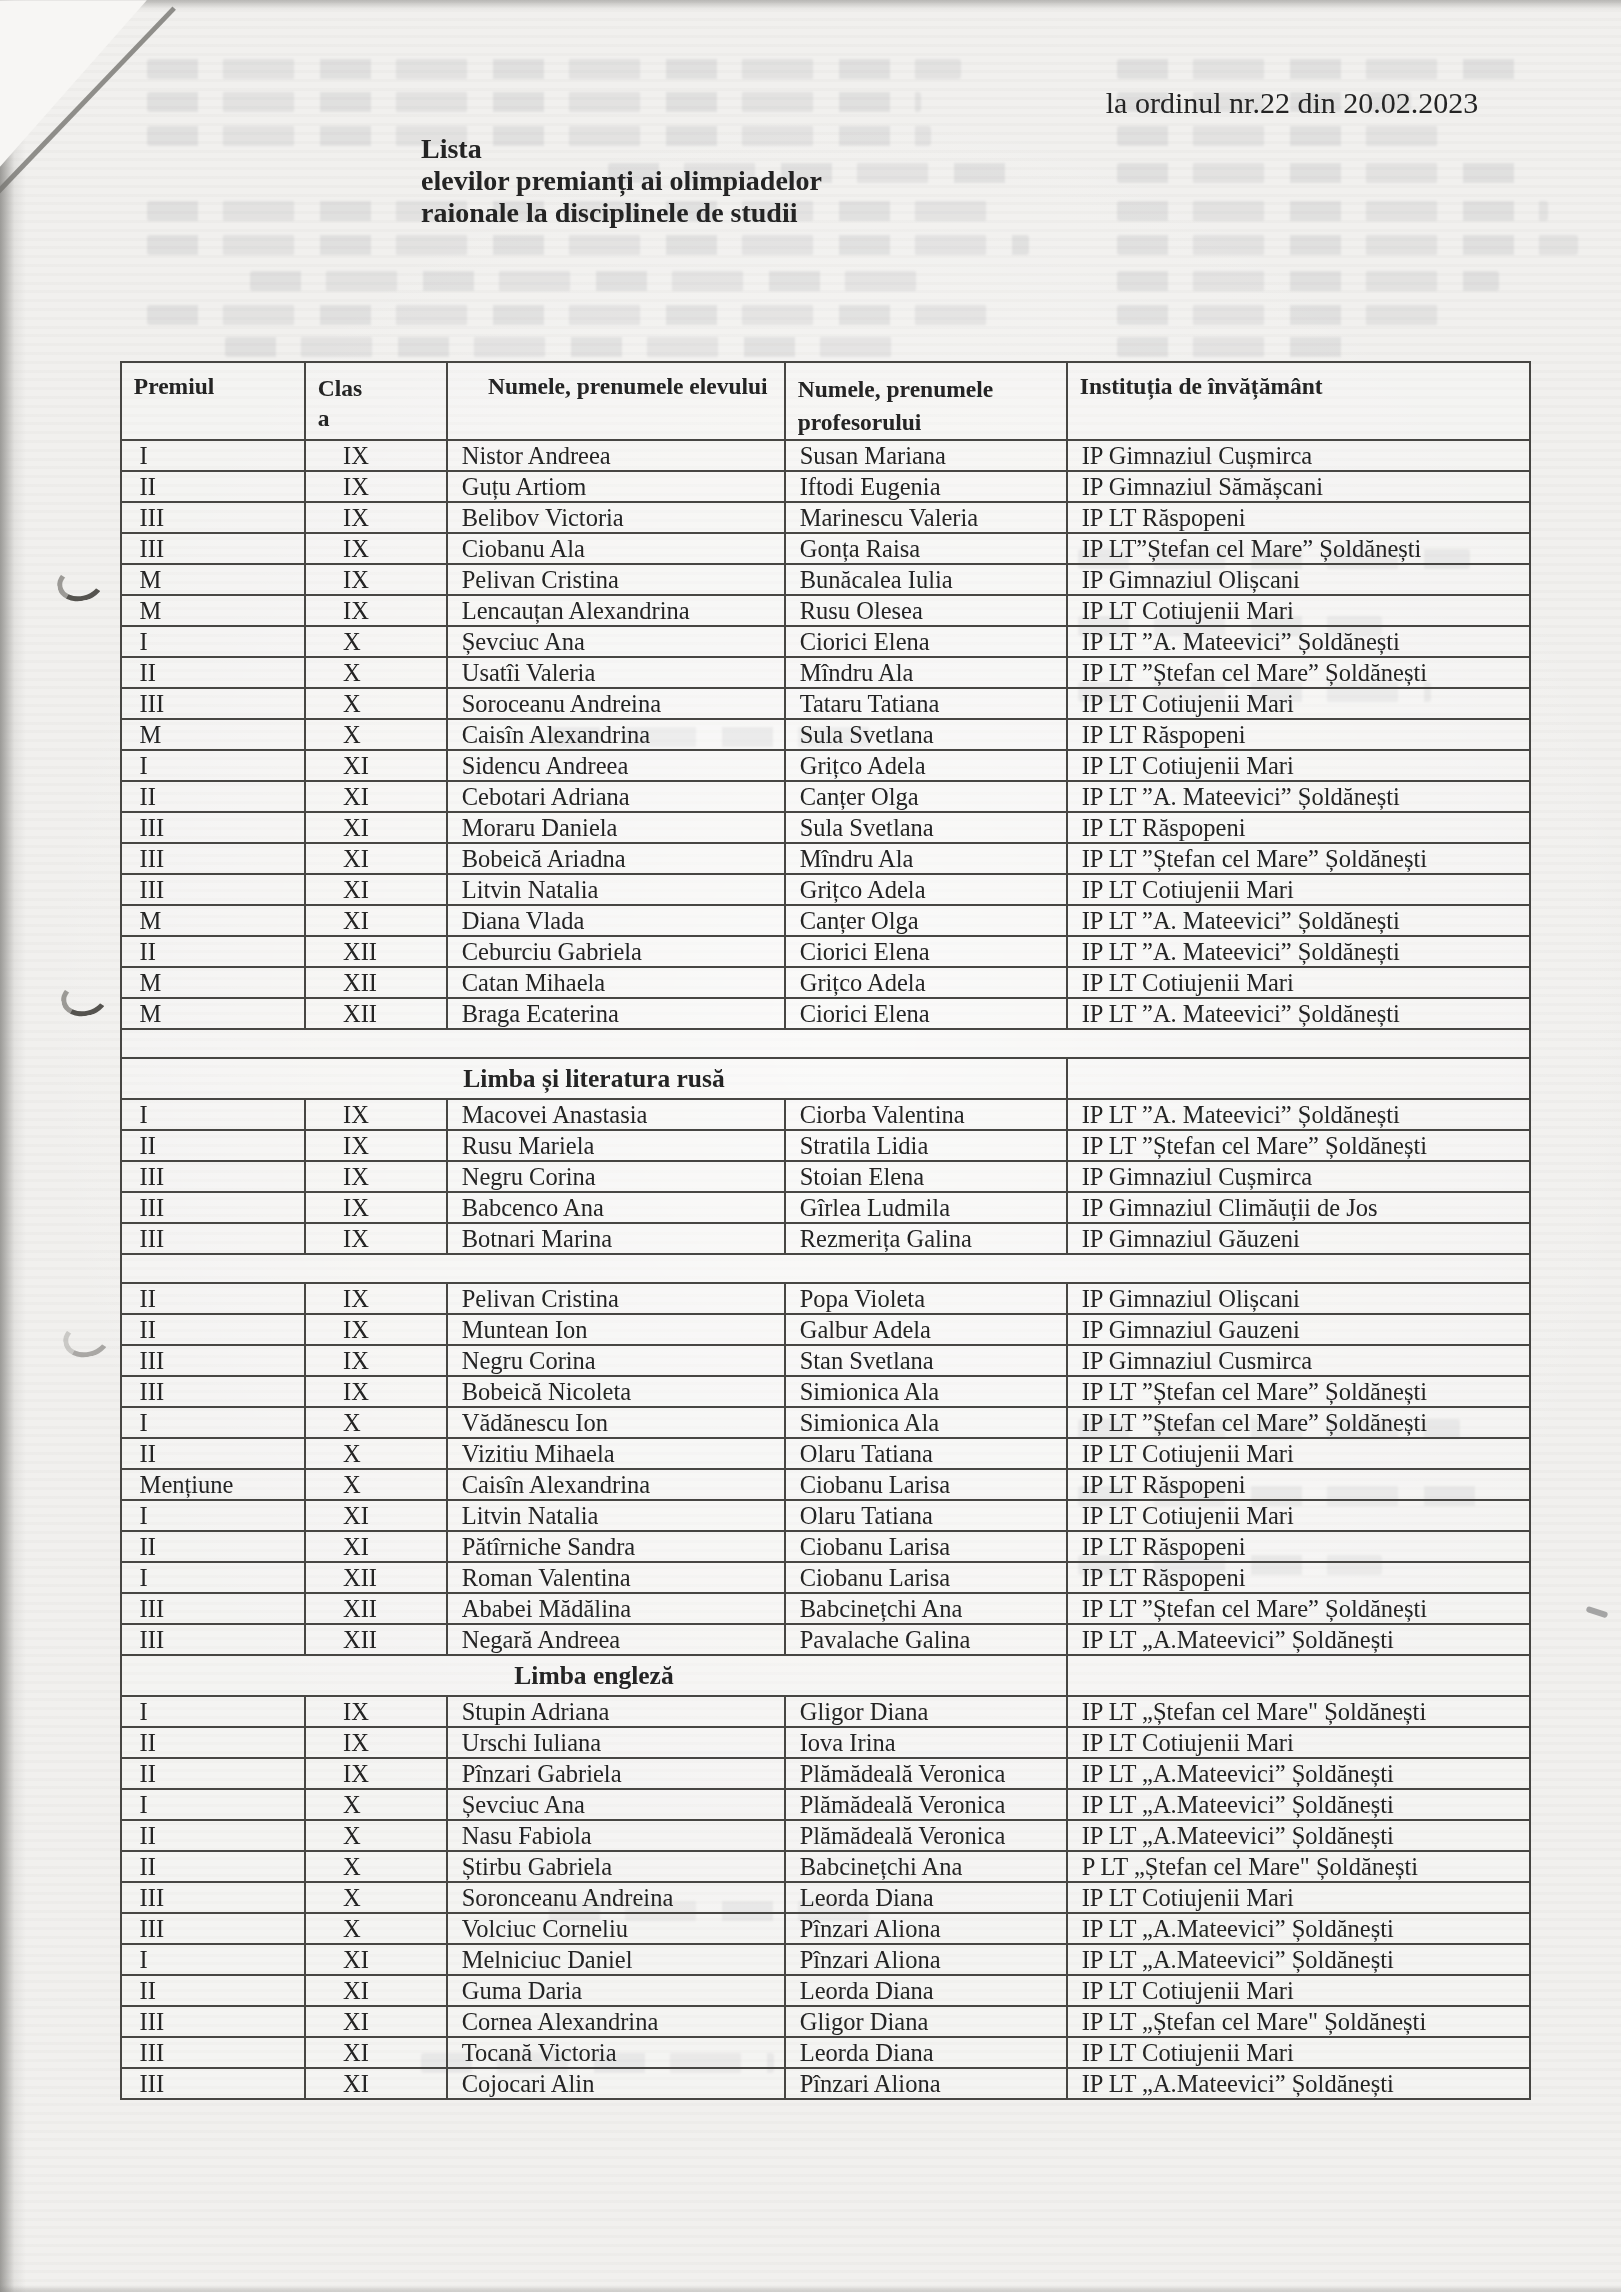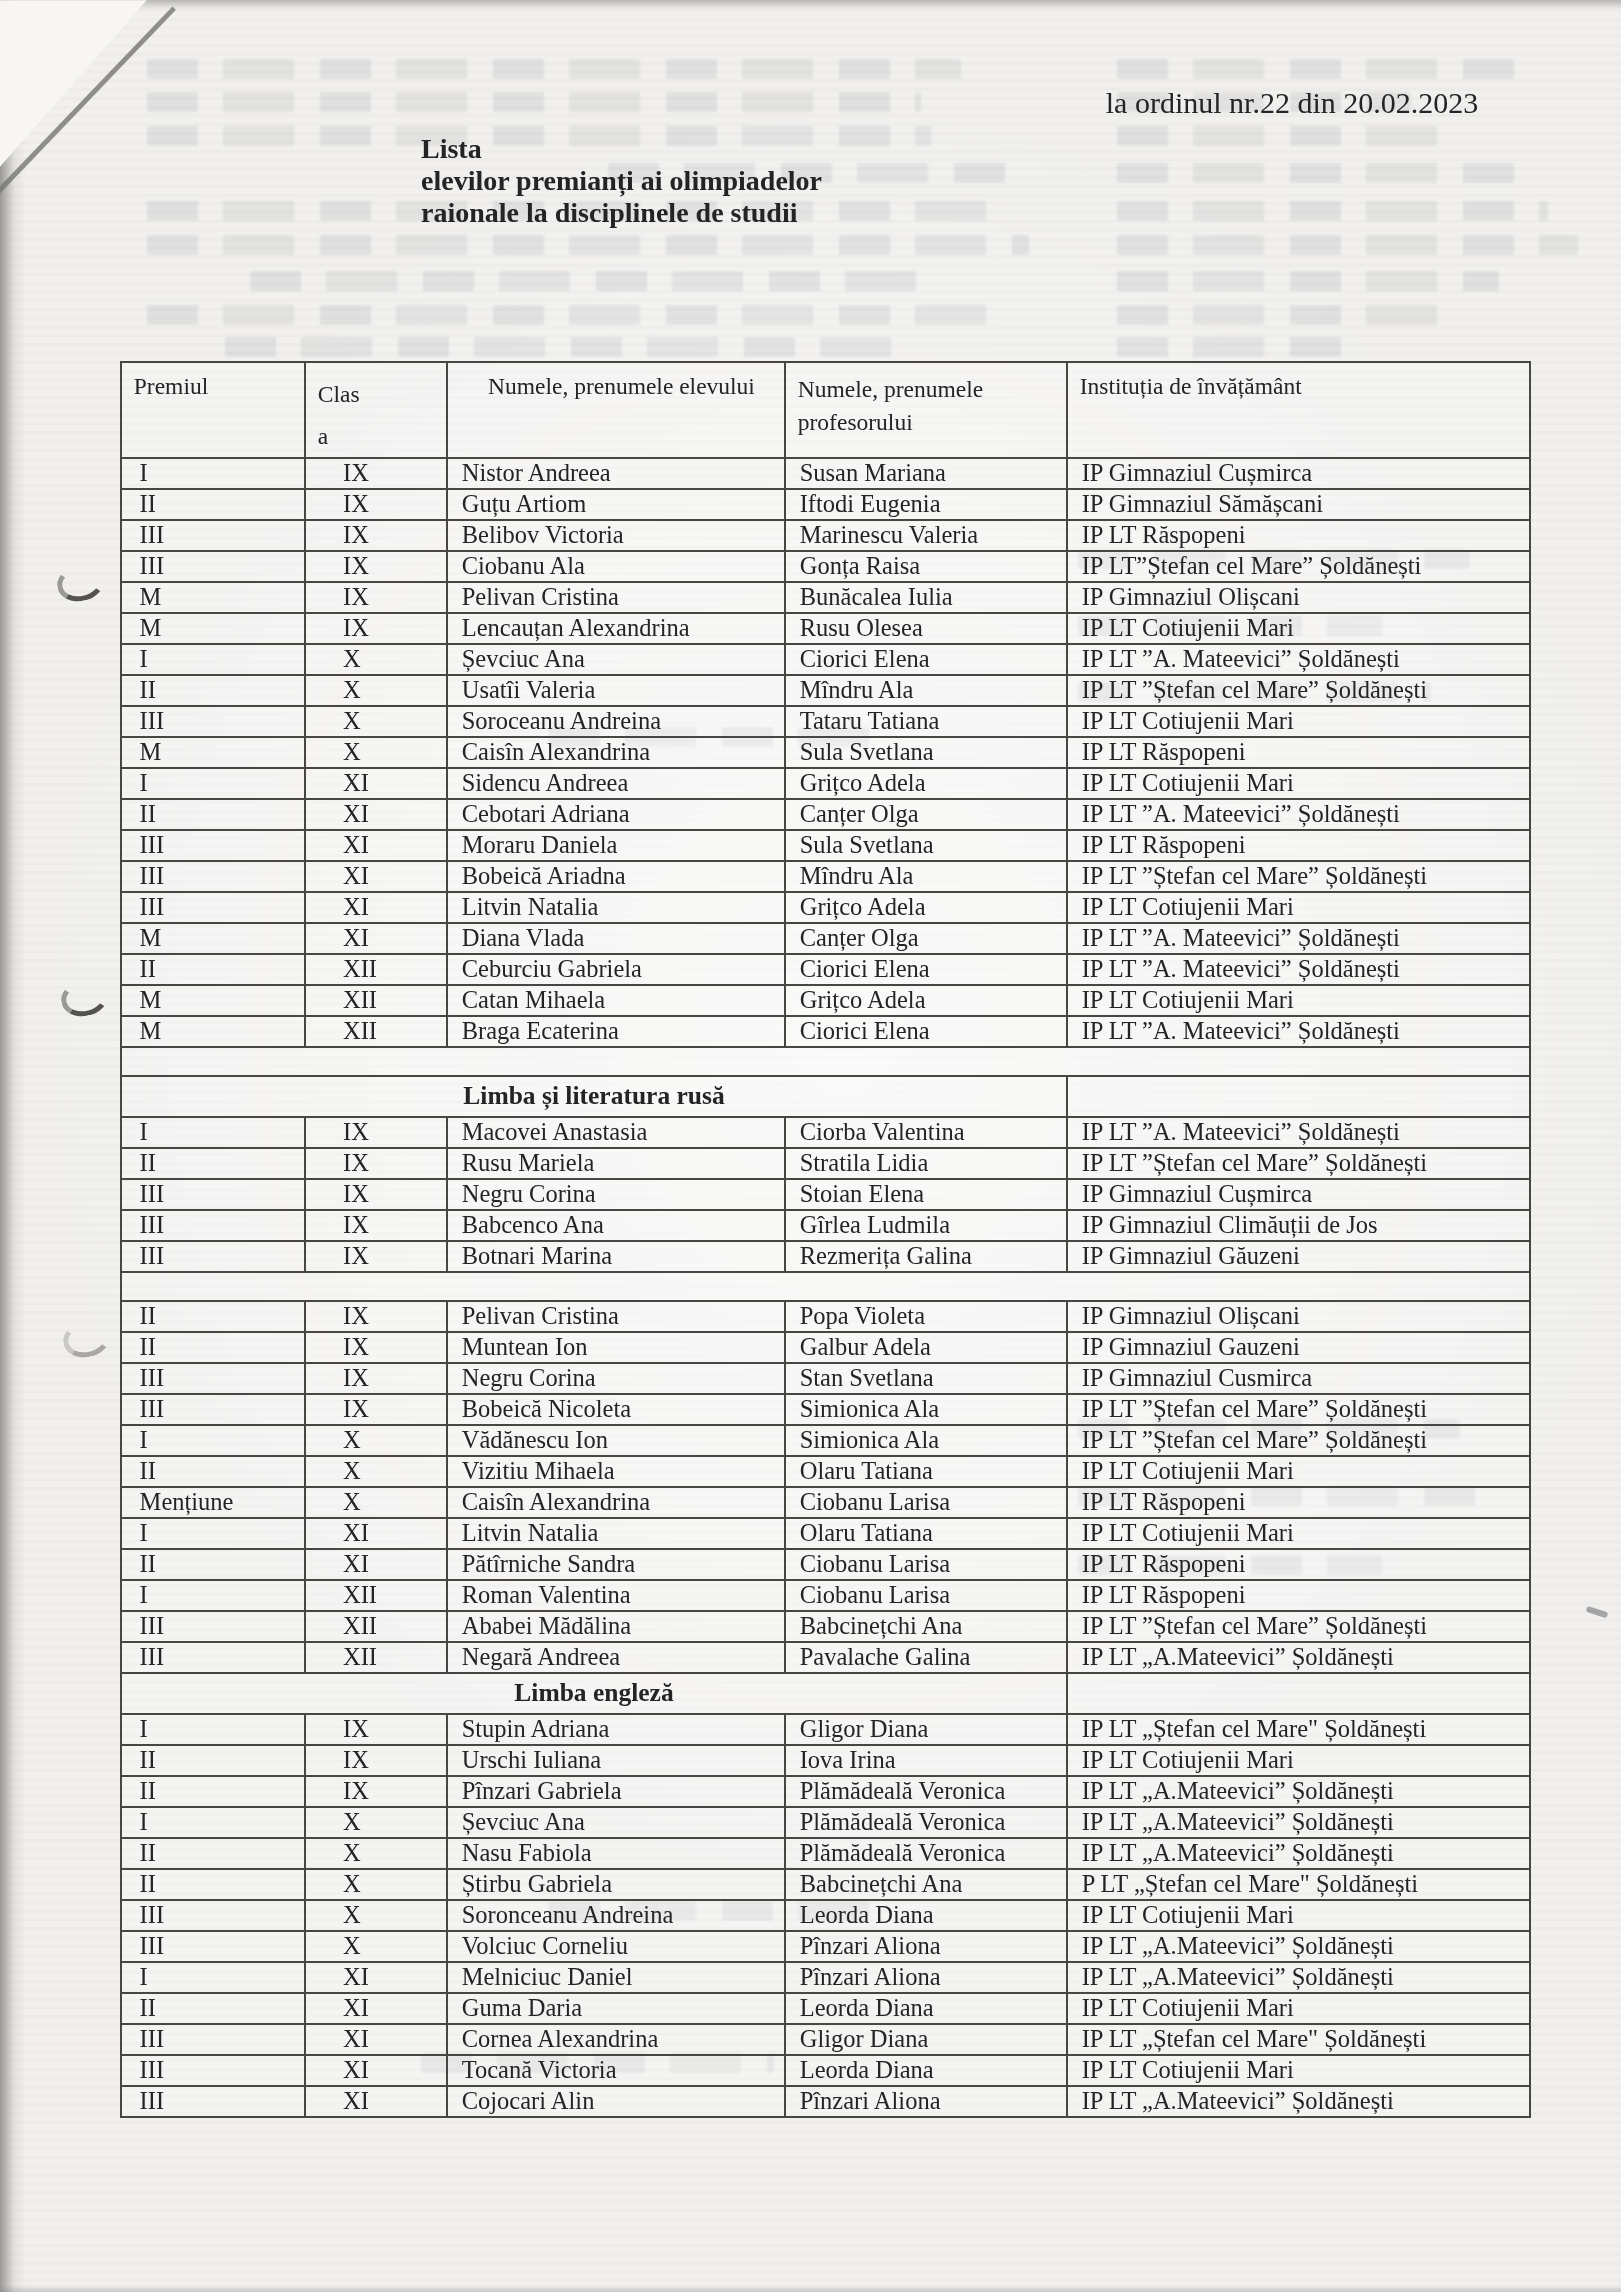--- a/index.html
+++ b/index.html
@@ -44,23 +44,23 @@
 
   .annex{position:absolute;left:1025px;top:84px;width:534px;text-align:center;
     font-size:30px;line-height:38px;}
   .doc-title{position:absolute;left:421px;top:133px;width:970px;text-align:left;
     font-size:28px;line-height:32px;font-weight:bold;}
 
   .table-wrap{position:absolute;left:120px;top:361px;}
   table.results{border-collapse:collapse;table-layout:fixed;width:1409px;
     background:rgba(255,255,255,.25);}
   table.results td,table.results th{border:2px solid #474643;overflow:hidden;}
-  th{font-size:23.5px;font-weight:normal;text-align:left;vertical-align:top;
+  th{font-size:23.5px;font-weight:bold;text-align:left;vertical-align:top;
     padding:9.8px 5.9px 0 11.8px;height:78px;box-sizing:border-box;}
-  .th-class{white-space:pre-line;line-height:42px;}
+  .th-class{white-space:pre-line;line-height:30px;}
   .th-student{white-space:nowrap;padding-left:40px;}
   .th-teacher{line-height:33px;}
   td{font-size:24.5px;height:31px;box-sizing:border-box;padding:0 5.9px 0 13.7px;
     white-space:nowrap;vertical-align:middle;}
   td.cell-prize{padding-left:17.6px;}
   td.cell-class{padding-left:37px;}
   td.section-title{font-weight:bold;font-size:25.5px;text-align:center;height:41px;padding:0;}
   tr.spacer-row td{height:29px;}
   td.section-side{padding:0;}
 </style>

